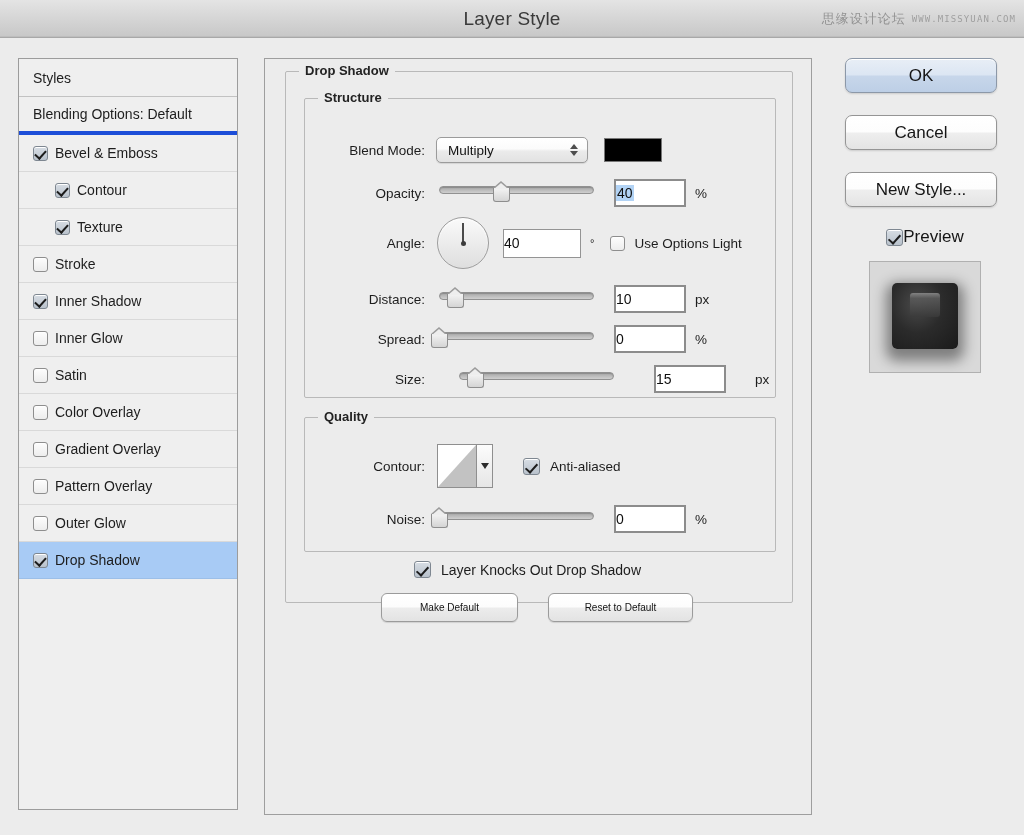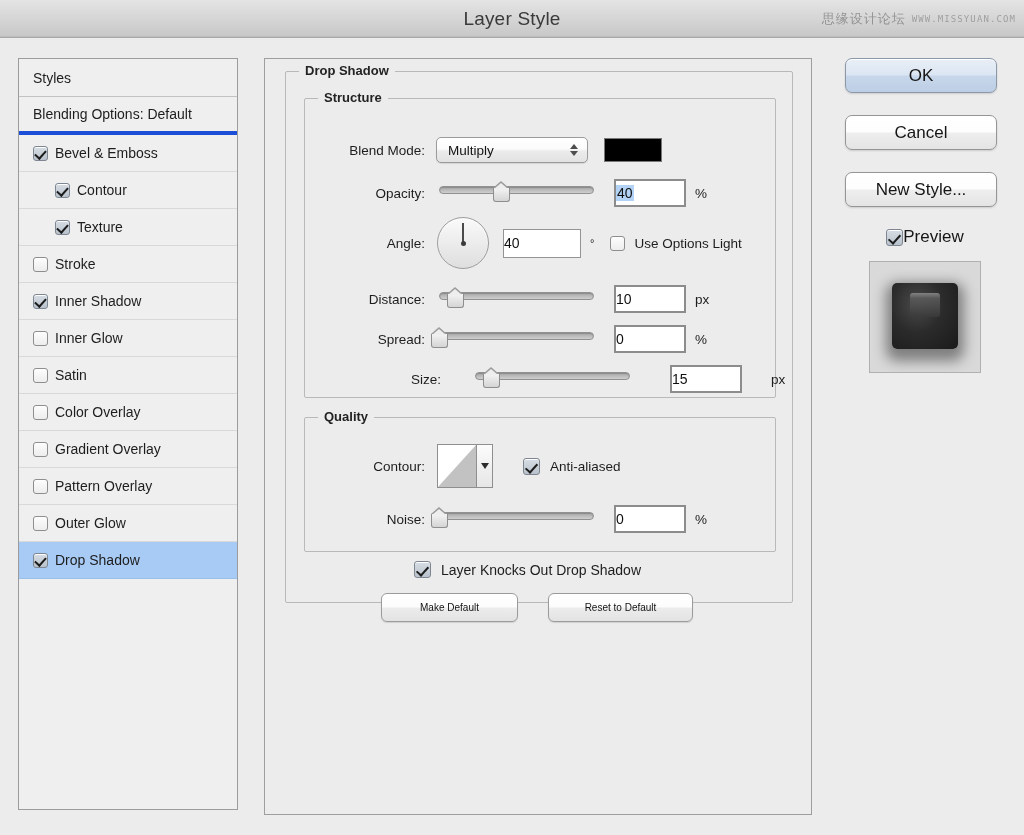--- a/index.html
+++ b/index.html
@@ -523,21 +523,21 @@
           <div class="slider" style="margin-left:14px;">
             <div class="track"></div>
             <div class="knob" id="knob-spread" style="left: 0%;"></div>
           </div>
           <div class="numfield" style="margin-left:20px;">
             <span>0</span>
           </div>
           <div class="unit">%</div>
         </div>
 
-        <div class="row" style="left:16px; top:266px; width:100%;gap:20px;">
+        <div class="row" style="left:0; top:266px; width:100%;gap:20px;">
           <div class="rlabel" style="width:120px;">Size:</div>
           <div class="slider" style="margin-left:14px;">
             <div class="track"></div>
             <div class="knob" id="knob-size" style="left: 10%;"></div>
           </div>
           <div class="numfield" style="margin-left:20px;">
             <span>15</span>
           </div>
           <div class="unit">px</div>
         </div>

